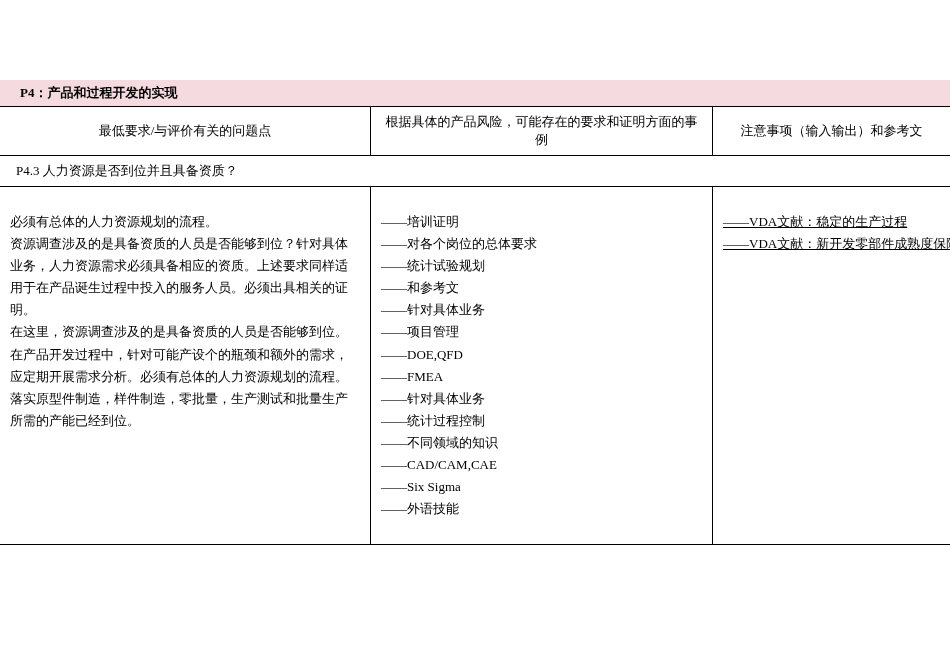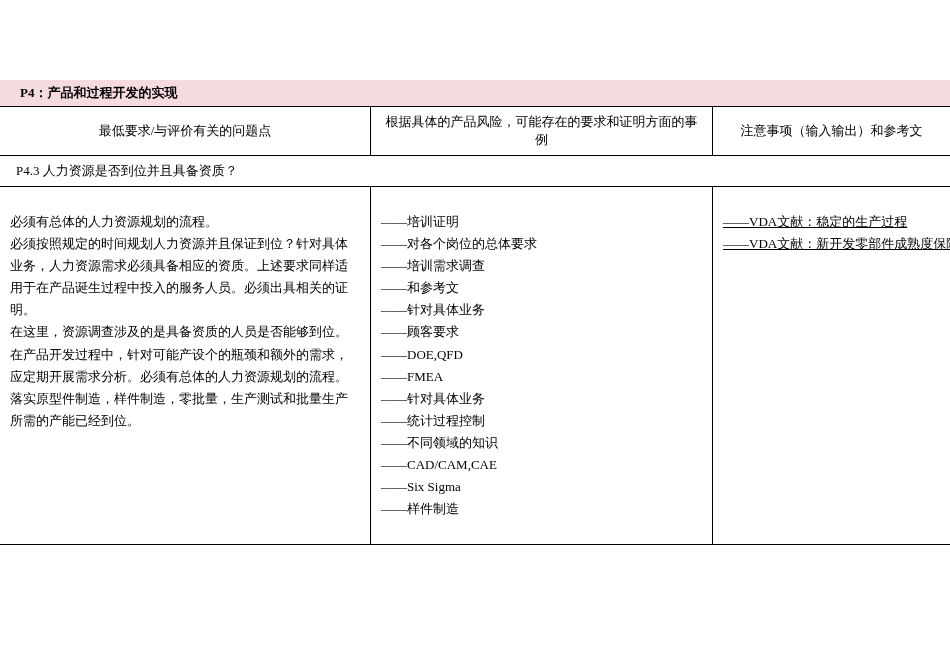--- a/index.html
+++ b/index.html
@@ -73,40 +73,40 @@
         <th>注意事项（输入输出）和参考文</th>
       </tr>
     </thead>
     <tbody>
       <tr class="question-row">
         <td colspan="3">P4.3 人力资源是否到位并且具备资质？</td>
       </tr>
       <tr class="content-row">
         <td id="body-cell">
             <p class="para">必须有总体的人力资源规划的流程。</p>
-            <p class="para">必须按照规定的时间规划人力资源并且保证到位？针对具体业务，人力资源需求必须具备相应的资质。上述要求同样适用于在产品诞生过程中投入的服务人员。必须出具相关的证明。</p>
+            <p class="para">资源调查涉及的是具备资质的人员是否能够到位？针对具体业务，人力资源需求必须具备相应的资质。上述要求同样适用于在产品诞生过程中投入的服务人员。必须出具相关的证明。</p>
             <p class="para">在这里，资源调查涉及的是具备资质的人员是否能够到位。</p>
             <p class="para">在产品开发过程中，针对可能产设个的瓶颈和额外的需求，应定期开展需求分析。必须有总体的人力资源规划的流程。</p>
             <p class="para">落实原型件制造，样件制造，零批量，生产测试和批量生产所需的产能已经到位。</p>
           </td>
         <td id="examples-cell">
             <div class="list-item">——培训证明</div>
             <div class="list-item">——对各个岗位的总体要求</div>
-            <div class="list-item">——培训需求调查</div>
+            <div class="list-item">——统计试验规划</div>
             <div class="list-item">——和参考文</div>
             <div class="list-item">——针对具体业务</div>
-            <div class="list-item">——顾客要求</div>
+            <div class="list-item">——项目管理</div>
             <div class="list-item">——DOE,QFD</div>
             <div class="list-item">——FMEA</div>
             <div class="list-item">——针对具体业务</div>
             <div class="list-item">——统计过程控制</div>
             <div class="list-item">——不同领域的知识</div>
             <div class="list-item">——CAD/CAM,CAE</div>
             <div class="list-item">——Six Sigma</div>
-            <div class="list-item">——样件制造</div>
+            <div class="list-item">——外语技能</div>
           </td>
         <td id="refs-cell">
             <div class="list-item">——VDA文献：稳定的生产过程</div>
             <div class="list-item">——VDA文献：新开发零部件成熟度保障</div>
           </td>
       </tr>
     </tbody>
   </table>
 </div>
 

